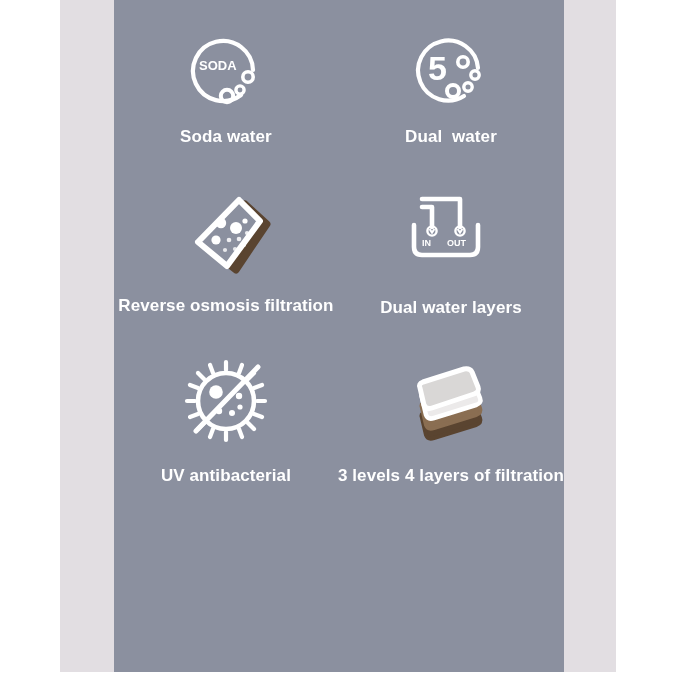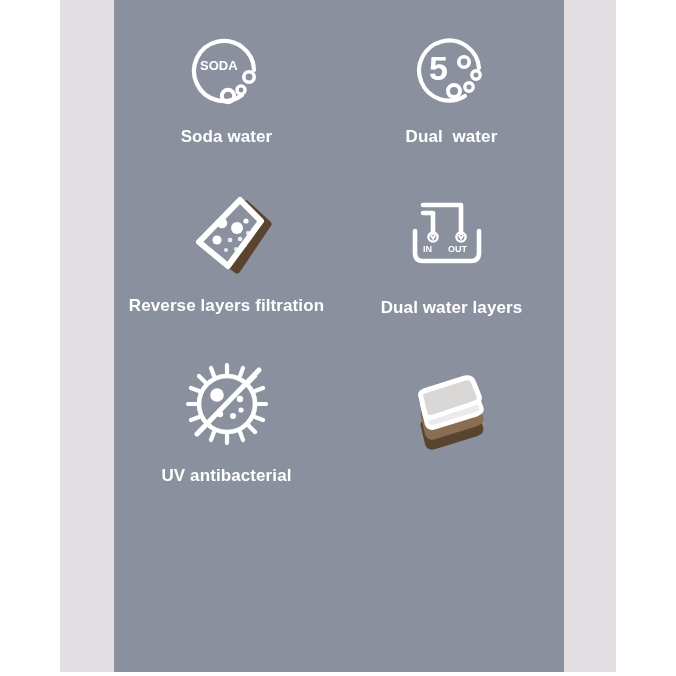--- a/index.html
+++ b/index.html
@@ -78,21 +78,21 @@
     font-weight: bold;
     letter-spacing: 0.1px;
     white-space: pre;
     text-align: center;
     line-height: 1.1;
   }
 
   
   .r1 .icon-wrap { margin-bottom: 14px; }
   .r2 .icon-wrap { margin-bottom: 16px; }
-  .r3 .icon-wrap { margin-bottom: 20px; align-items: flex-end; }
+  .r3 .icon-wrap { margin-bottom: 20px; }
   .r4 .icon-wrap { margin-bottom: 20px; }
 
   .soda-label {
     font-size: 13px;
     font-weight: bold;
     fill: #ffffff;
     font-family: "Liberation Sans", "DejaVu Sans", sans-serif;
   }
   .five-label {
     font-size: 34px;
@@ -159,21 +159,21 @@
             <circle cx="53" cy="38" r="6.0" fill="#ffffff"></circle>
             <circle cx="62" cy="31" r="2.6" fill="#ffffff"></circle>
             <circle cx="46" cy="50" r="2.3" fill="#ffffff" opacity=".85"></circle>
             <circle cx="56" cy="49" r="2.3" fill="#ffffff" opacity=".85"></circle>
             <circle cx="64" cy="43" r="2.1" fill="#ffffff" opacity=".85"></circle>
             <circle cx="42" cy="60" r="2.1" fill="#ffffff" opacity=".8"></circle>
             <circle cx="52" cy="59" r="2.1" fill="#ffffff" opacity=".8"></circle>
             <circle cx="61" cy="55" r="2.0" fill="#ffffff" opacity=".8"></circle>
           </svg>
         </div>
-        <div class="caption">Reverse layers filtration</div>
+        <div class="caption">Reverse osmosis filtration</div>
       </div>
 
       <div class="cell r3">
         <div class="icon-wrap">
           <svg width="86" height="80" viewBox="0 0 86 80">
 
             <path d="M14 14 L24 14 L24 34" fill="none" stroke="#ffffff" stroke-width="4.6" stroke-linecap="round" stroke-linejoin="round"></path>
             <path d="M14 6 L52 6 L52 34" fill="none" stroke="#ffffff" stroke-width="4.6" stroke-linecap="round" stroke-linejoin="round"></path>
 
             <path d="M6 32 L6 54 Q6 62 14 62 L62 62 Q70 62 70 54 L70 32" fill="none" stroke="#ffffff" stroke-width="4.6" stroke-linecap="round" stroke-linejoin="round"></path>
@@ -233,18 +233,19 @@
 
             <path d="M14 62 Q12 58 17 56 L58 44 Q64 43 66 47 L72 62 Q74 67 68 69 L26 82 Q20 84 18 79 Z" fill="#5a4430" stroke="#5a4430" stroke-width="4" stroke-linejoin="round"></path>
 
             <path d="M14 52 Q12 48 17 46 L58 34 Q64 33 66 37 L72 52 Q74 57 68 59 L26 72 Q20 74 18 69 Z" fill="#8a6e52" stroke="#8a6e52" stroke-width="4" stroke-linejoin="round"></path>
 
             <path d="M14 42 Q12 38 17 36 L58 24 Q64 23 66 27 L72 42 Q74 47 68 49 L26 62 Q20 64 18 59 Z" fill="#eceaea" stroke="#ffffff" stroke-width="4.5" stroke-linejoin="round"></path>
 
             <path d="M12 32 Q10 28 15 26 L56 13 Q62 12 64 16 L70 31 Q72 36 66 38 L24 52 Q18 54 16 49 Z" fill="#d9d7d6" stroke="#ffffff" stroke-width="5" stroke-linejoin="round"></path>
           </svg>
         </div>
+        <div class="caption">3 levels 4 layers of filtration</div>
       </div>
 
 
     </div>
   </div>
 </div>
 
 </body></html>

